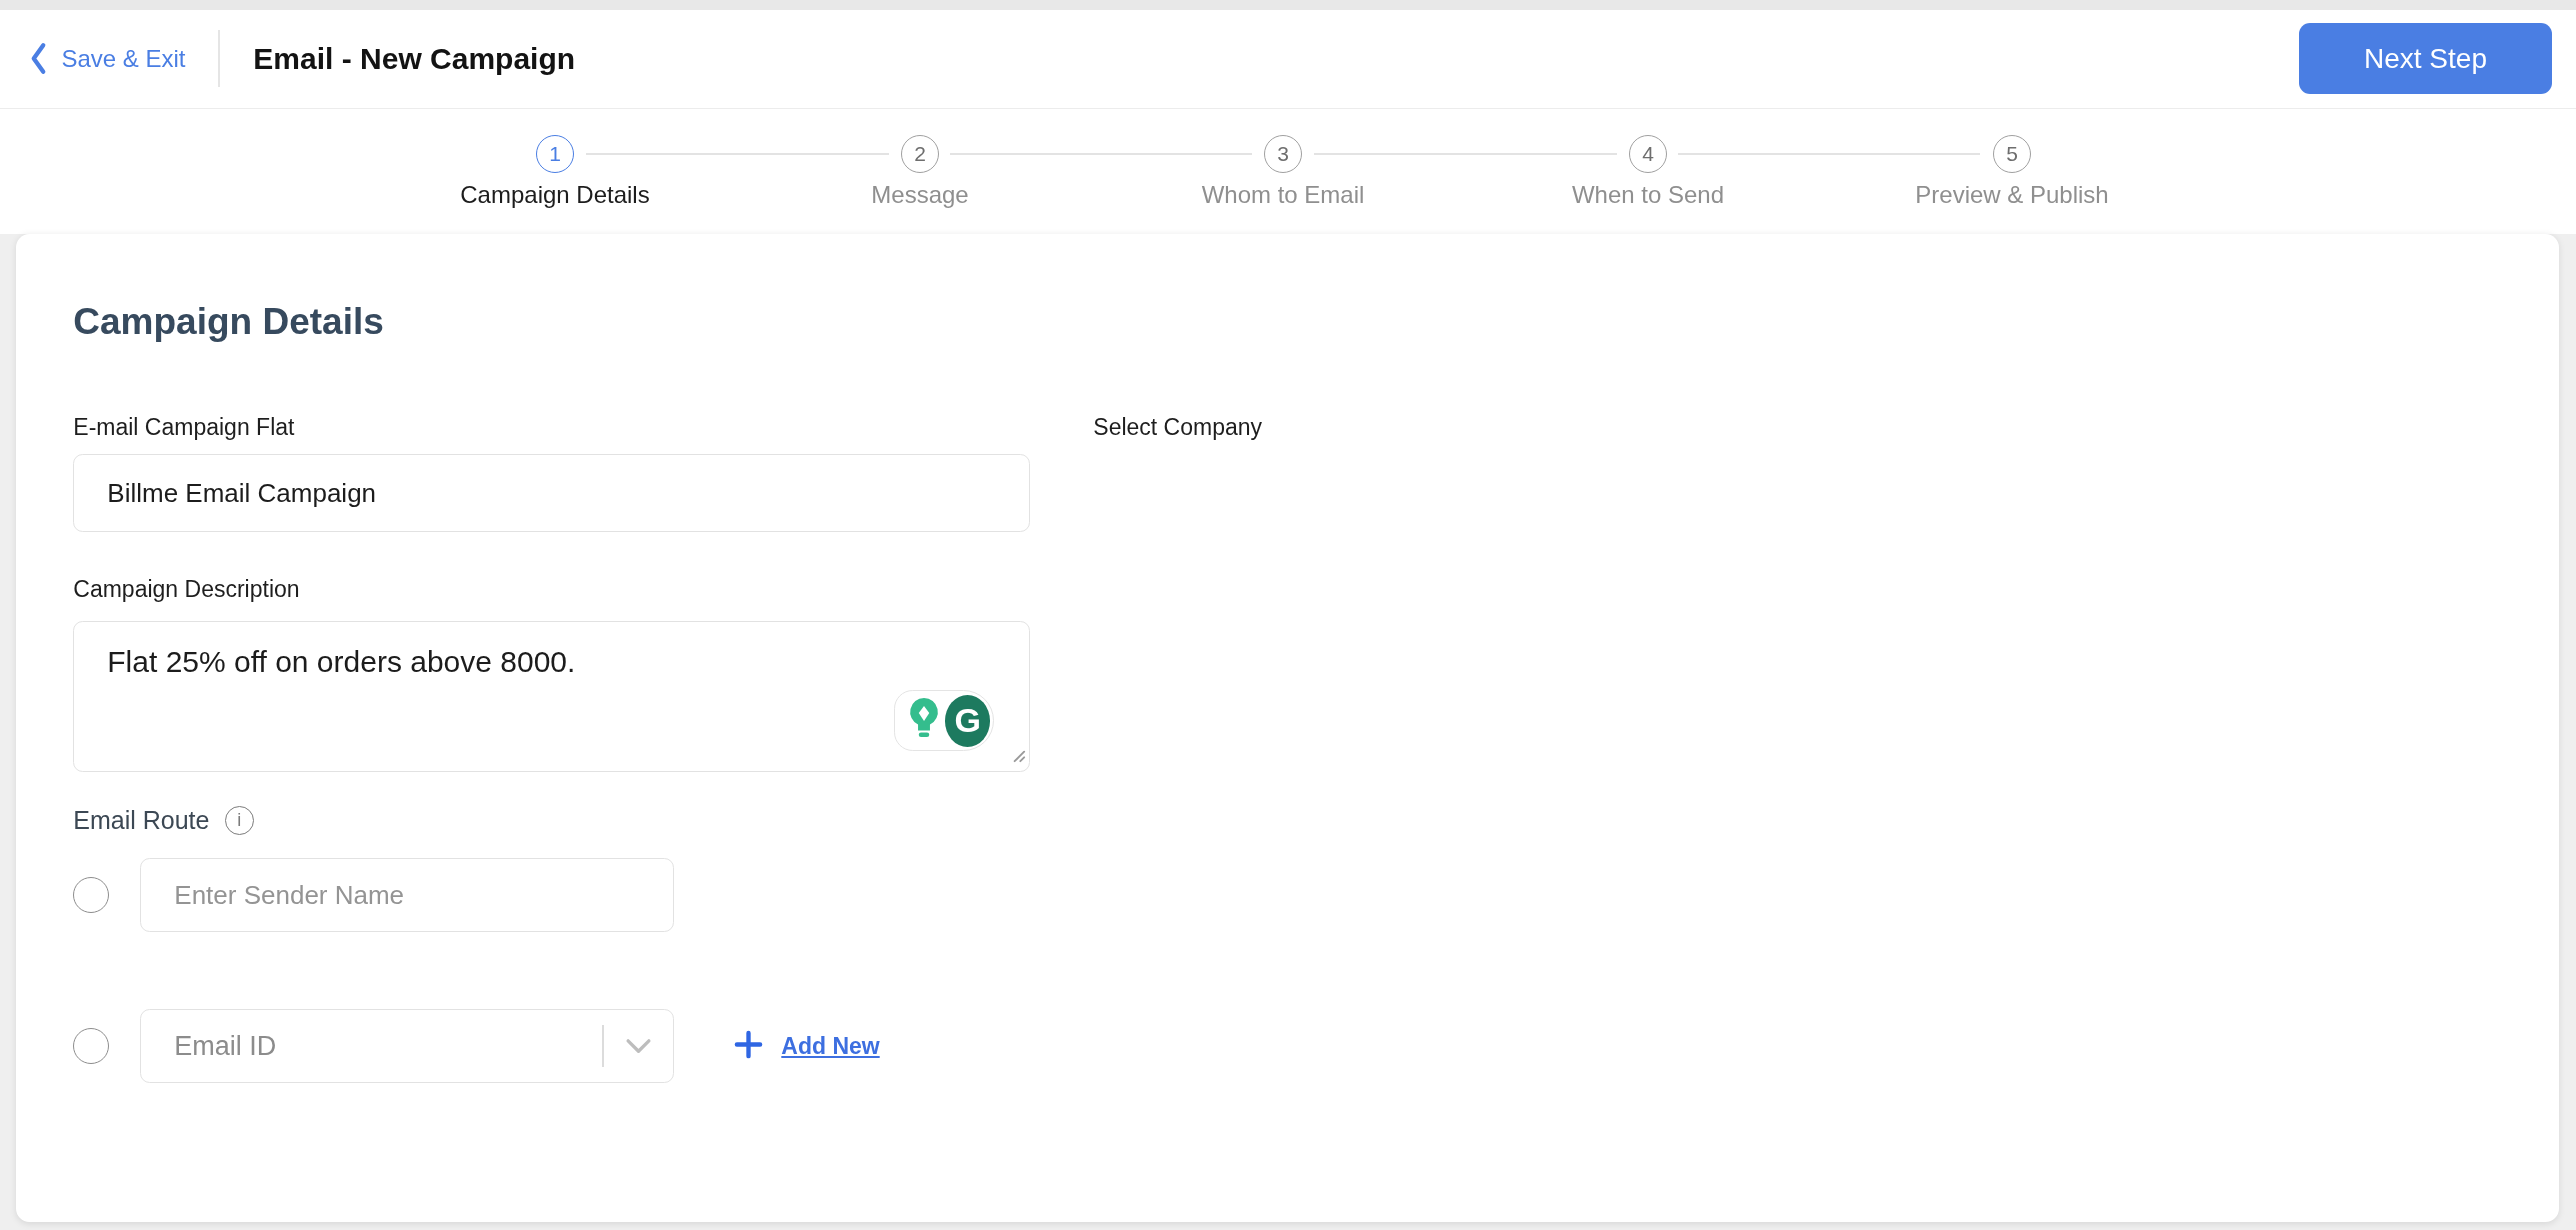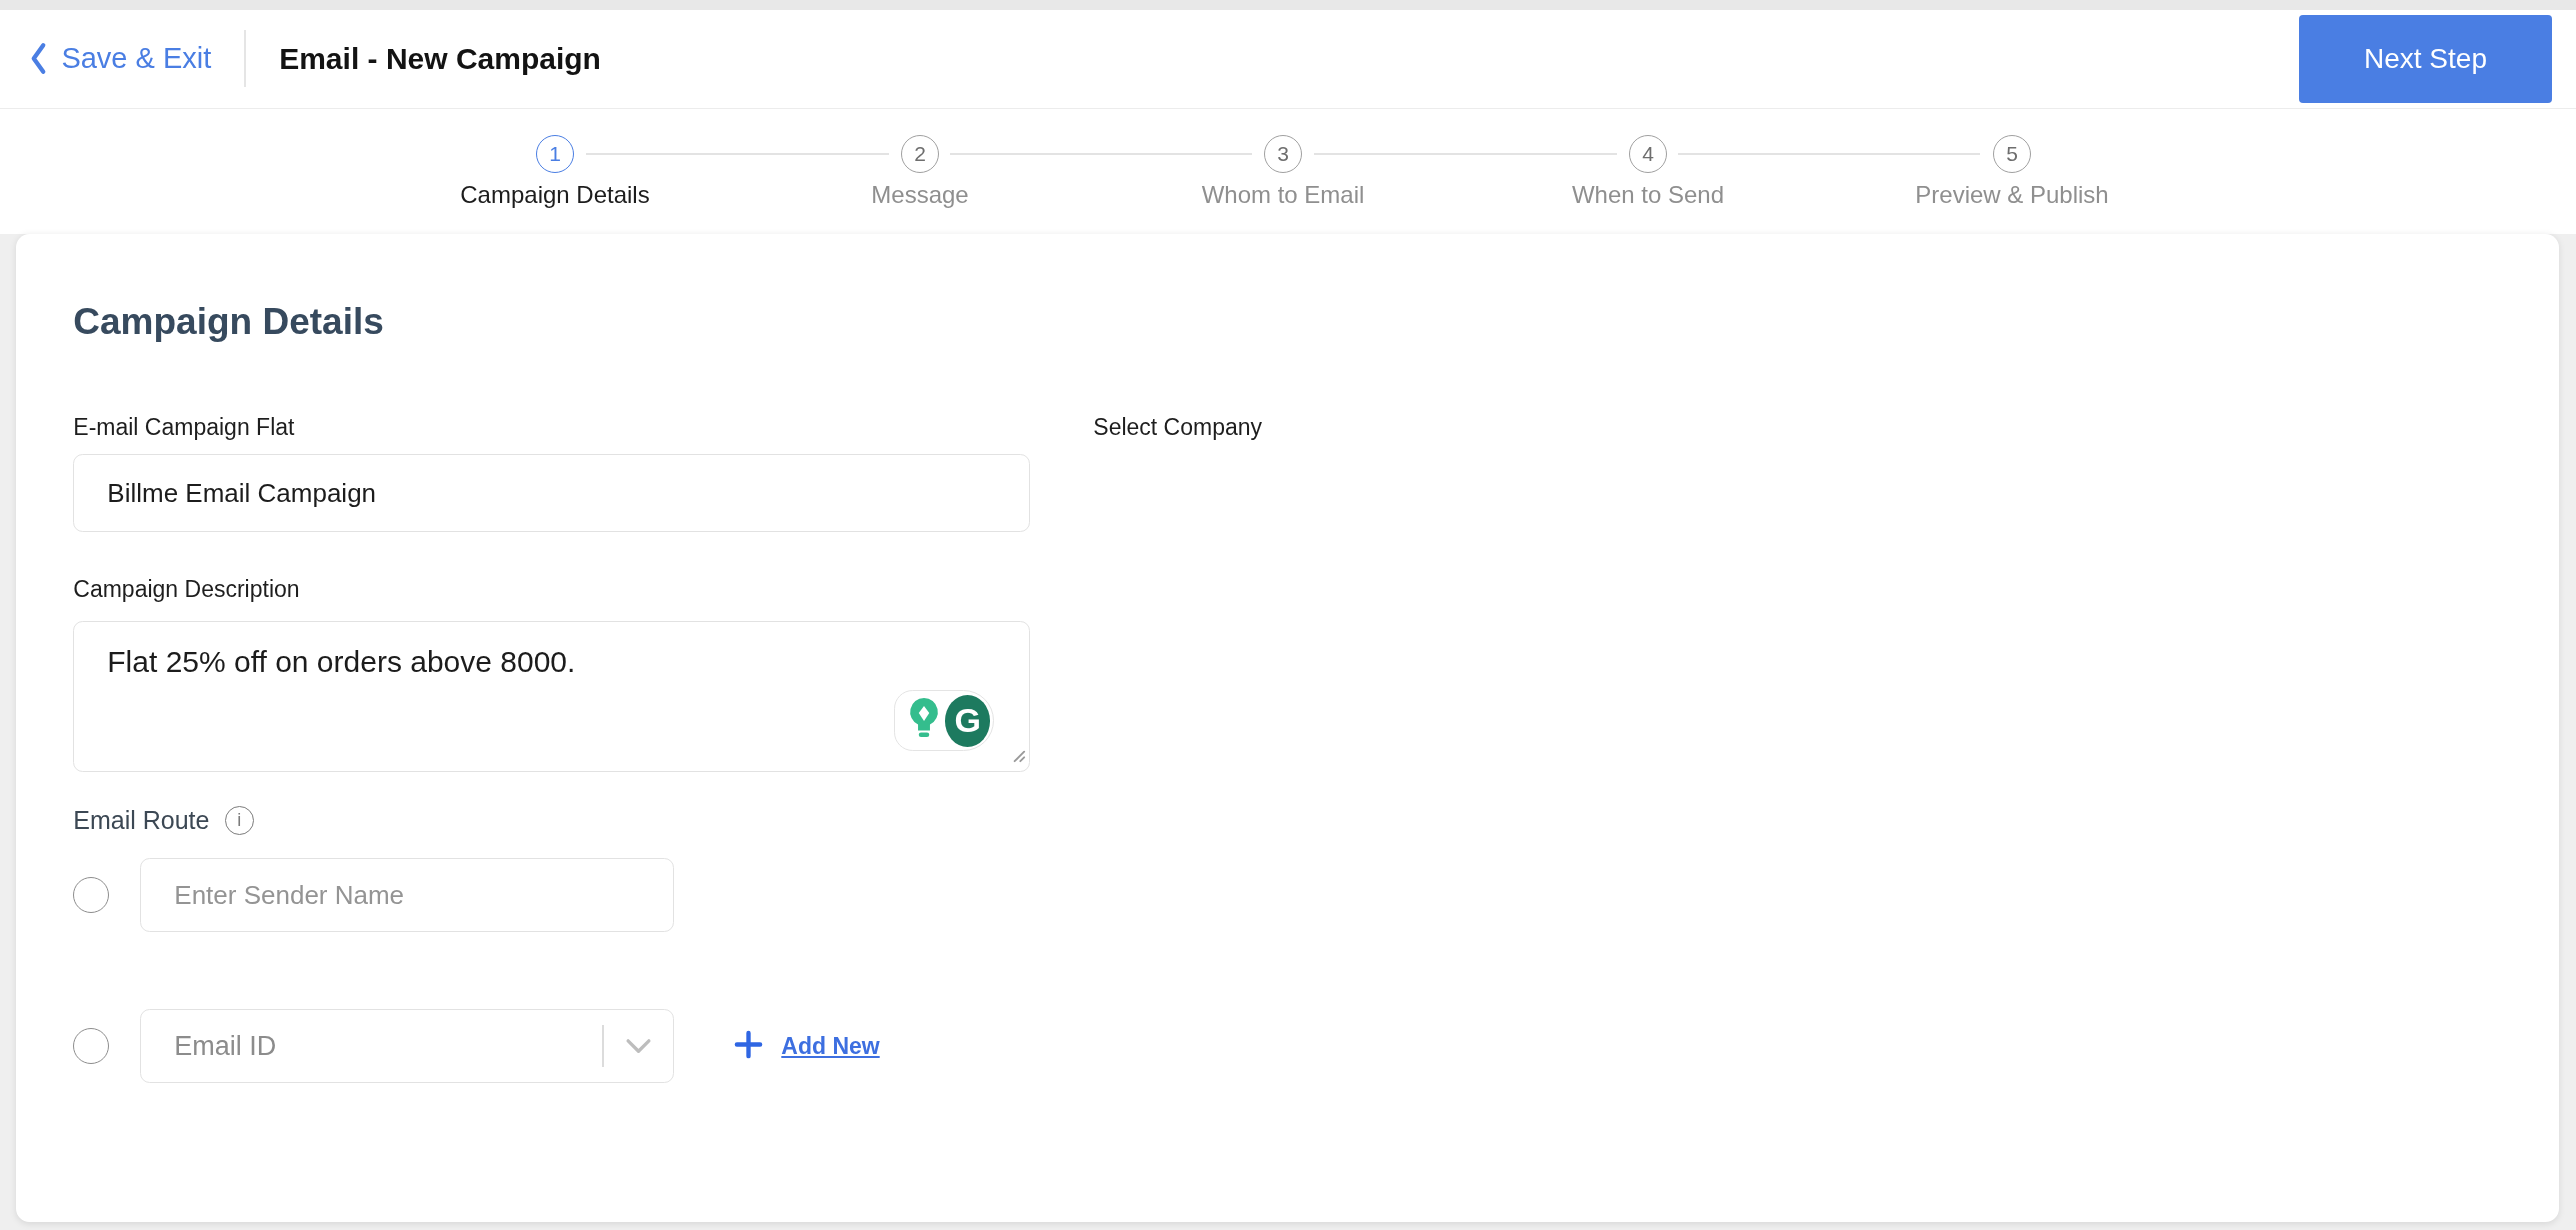--- a/index.html
+++ b/index.html
@@ -12,26 +12,26 @@
   }
   
   .top-strip { position:absolute; top:0; left:0; width:2576px; height:9.6px; background:#e8e8e8; }
 
   
   .header {
     position:absolute; top:9.6px; left:0; width:2576px; height:99px;
     background:#fff; border-bottom:1.9px solid #ececec;
     display:flex; align-items:center; padding:0 24px 0 29px;
   }
-  .save-exit { display:flex; align-items:flex-start; gap:13.4px; color:#4a7ee3; font-size:29px; cursor:pointer; white-space:nowrap; }
+  .save-exit { display:flex; align-items:center; gap:13.4px; color:#4a7ee3; font-size:24px; cursor:pointer; white-space:nowrap; }
   .save-exit svg { display:block; }
   .header-divider { width:1.9px; height:57px; background:#e5e5e5; margin:0 33px; }
   .page-title { font-size:30px; font-weight:bold; color:#131313; white-space:nowrap; }
   .next-step {
-    margin-left:auto; width:253px; height:88px; border:none; border-radius:4px;
+    margin-left:auto; width:253px; height:71px; border:none; border-radius:11px;
     background:#4a7ee3; color:#fff; font-size:28px; cursor:pointer;
     font-family:inherit;
   }
 
   
   .stepper { position:absolute; top:110px; left:0; width:2576px; height:124px; background:#fff; }
   .step { position:absolute; top:25px; width:364px; text-align:center; }
   .step-circle {
     width:38px; height:38px; border-radius:50%; margin:0 auto;
     border:1.9px solid #a0a0a0; color:#6e6e6e; font-size:21px;

